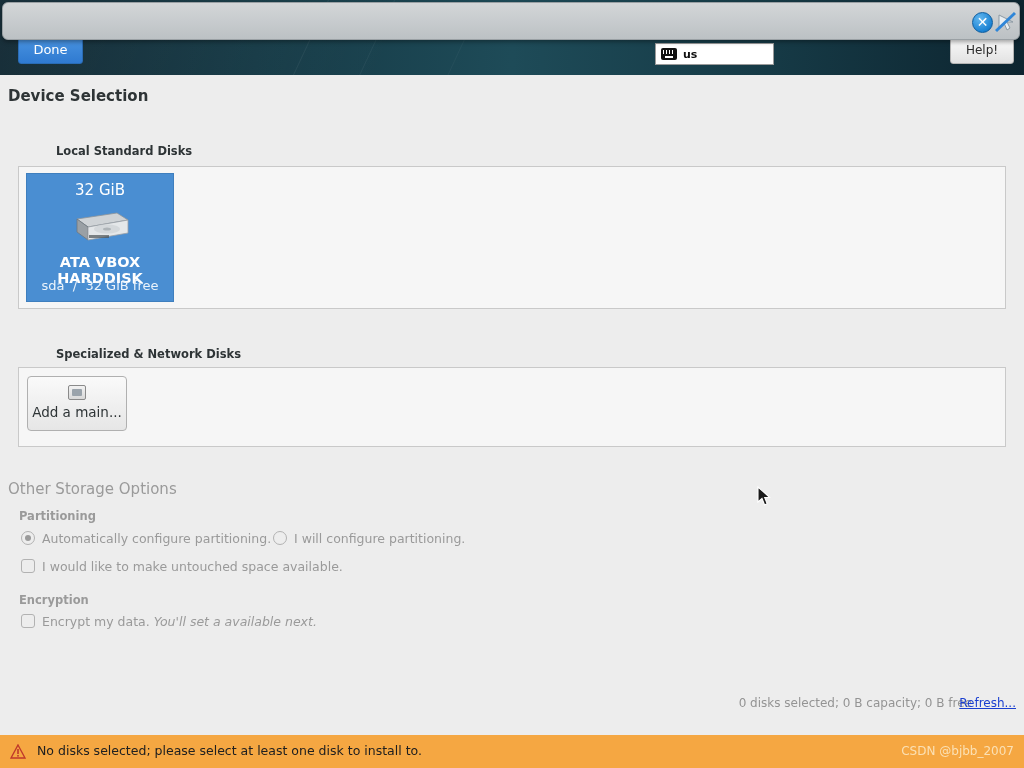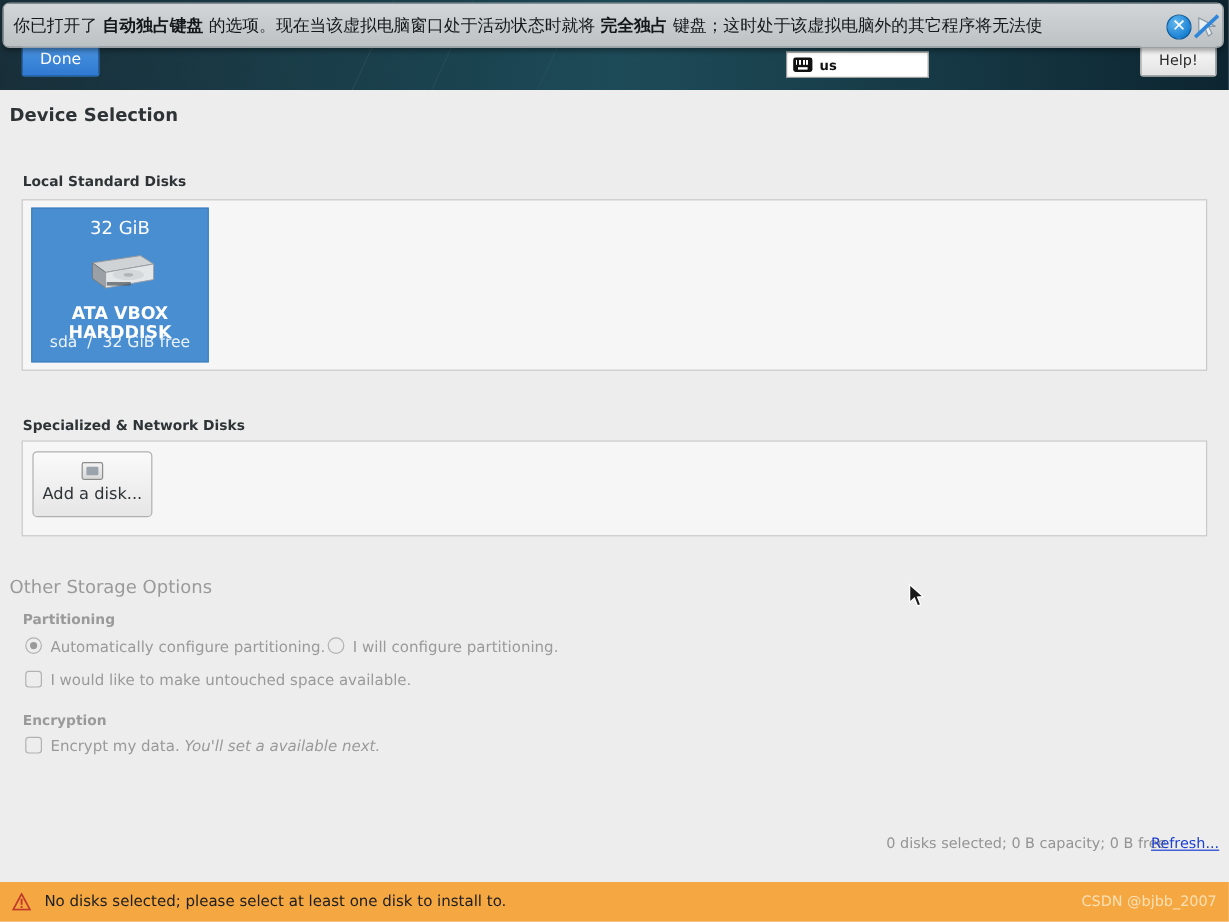--- a/index.html
+++ b/index.html
@@ -88,21 +88,21 @@
   }
   #vbox-mouse-icon {
     position: absolute; right: 3px; top: 8px; width: 21px; height: 22px; cursor: pointer;
   }
 
   
   #content { position: absolute; left:0; top:75px; width:1024px; height:660px; background:#ededed; }
 
   .h1 { position:absolute; font-size:15px; font-weight:bold; color:#2e3436; }
   .desc { position:absolute; font-size:13.5px; color:#2e3436; }
-  .sec-label { position:absolute; font-size:11.5px; font-weight:bold; color:#2e3436; }
+  .sec-label { position:absolute; font-size:11.5px; font-weight:bold; color:#2e3436;margin-left:37px; }
 
   .disk-frame {
     position:absolute; background:#f6f6f6; border:1px solid #c9c9c9;
   }
 
   
   #disk-tile {
     position:absolute; left:26px; top:98px; width:148px; height:129px;
     background:#4a8ed2; border:1px solid #3f7fbe;
     cursor:pointer;
@@ -193,23 +193,20 @@
   <div id="hdr-title">ANACONDA  INSTALLATION  SOURCE  CENTOS LINUX 7 INSTALLATION</div>
   <div id="done-btn">Done</div>
   <div id="help-btn">Help!</div>
   <div id="kbd-indicator">
     <span class="kglyph"></span>
     <span>us</span>
   </div>
 </div>
 
 <div id="vbox-notify">
-  <div id="vbox-msg">
-    <span>你已打开了 </span><b>自动独占键盘</b><span> 的选项。现在当该虚拟电脑窗口处于活动状态时就将 </span><b>完全独占</b><span> 键盘；这时处于该虚拟电脑外的其它程序将无法使</span>
-  </div>
   <div id="vbox-close">✕</div>
   <div id="vbox-mouse-icon">
     <svg width="21" height="22" viewBox="0 0 21 22">
       <path d="M4 4 L4 16 L9 12 L12 19 L15 17 L12 11 L18 11 Z" fill="#e8eef2" stroke="#8b99a3" stroke-width="1"></path>
       <line x1="1" y1="20" x2="20" y2="2" stroke="#2f86d8" stroke-width="3"></line>
     </svg>
   </div>
 </div>
 
 <div id="content">
@@ -239,21 +236,21 @@
       </div>
     </div>
   </div>
 
   <div class="sec-label" style="left:19px; top:272px;">Specialized &amp; Network Disks</div>
 
   <div class="disk-frame" style="left:18px; top:292px; width:988px; height:80px;"></div>
 
   <div id="add-disk-btn" style="left:27px; top:301px;">
     <div id="add-disk-icon"></div>
-    <div id="add-disk-label">Add a disk...</div>
+    <div id="add-disk-label">Add a main...</div>
   </div>
 
   <div id="oso-title" style="top:405px;">Other Storage Options</div>
 
   <div class="dis-label" style="left:19px; top:434px;">Partitioning</div>
 
   <div class="radio checked" style="left:21px; top:456px;"></div>
   <div class="opt-row" style="left:42px; top:456px;">Automatically configure partitioning.</div>
 
   <div class="radio" style="left:273px; top:456px;"></div>

